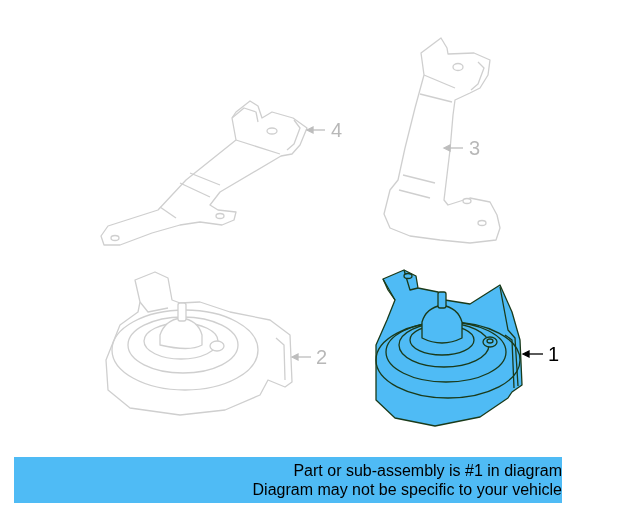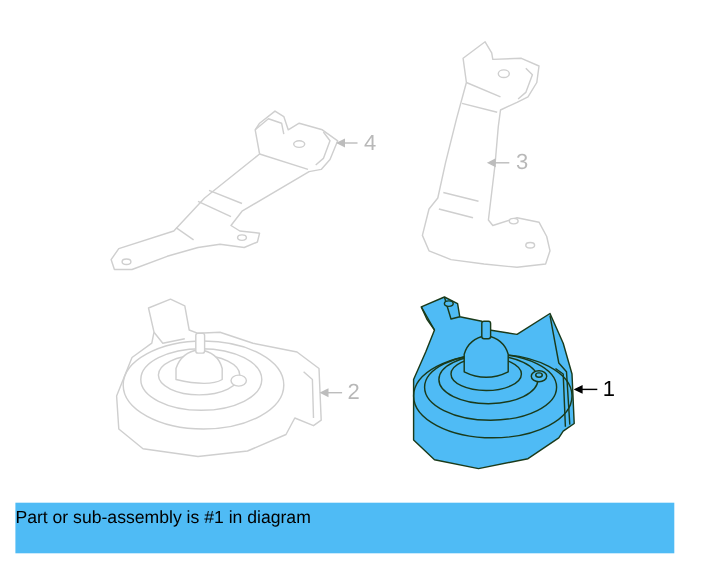--- a/index.html
+++ b/index.html
@@ -2,22 +2,22 @@
 <html><head>
 <meta charset="utf-8">
 <style>
   html, body { margin: 0; padding: 0; background: #ffffff; }
   body { width: 640px; height: 512px; position: relative; overflow: hidden; font-family: "Liberation Sans", sans-serif; }
   .diagram { position: absolute; left: 0; top: 0; width: 640px; height: 450px; }
   .callout { position: absolute; font-family: "Liberation Sans", sans-serif; font-size: 20px; line-height: 20px; }
   .callout.faded { color: #b8b8b8; }
   .callout.active { color: #000000; }
   .banner {
-    position: absolute; left: 14px; top: 457px; width: 599px; height: 46px;
-    background: #4fbbf5; text-align: left; color: #000;
+    position: absolute; left: 14px; top: 457px; width: 548px; height: 46px;
+    background: #4fbbf5; text-align: right; color: #000;
     font-family: "Liberation Sans", sans-serif; font-size: 16px; line-height: 19px;
     padding-top: 4px; box-sizing: border-box;
   }
   .banner div { white-space: nowrap; }
 </style>
 </head>
 <body>
 
 <div class="diagram">
   <svg width="640" height="450" viewBox="0 0 640 450" xmlns="http://www.w3.org/2000/svg">
@@ -93,13 +93,14 @@
   </svg>
 
   <span class="callout faded" style="left:331px; top:120px;">4</span>
   <span class="callout faded" style="left:469px; top:138px;">3</span>
   <span class="callout faded" style="left:316px; top:347px;">2</span>
   <span class="callout active" style="left:548px; top:344px;">1</span>
 </div>
 
 <div class="banner">
   <div>Part or sub-assembly is #1 in diagram</div>
+  <div>Diagram may not be specific to your vehicle</div>
 </div>
 
 </body></html>

